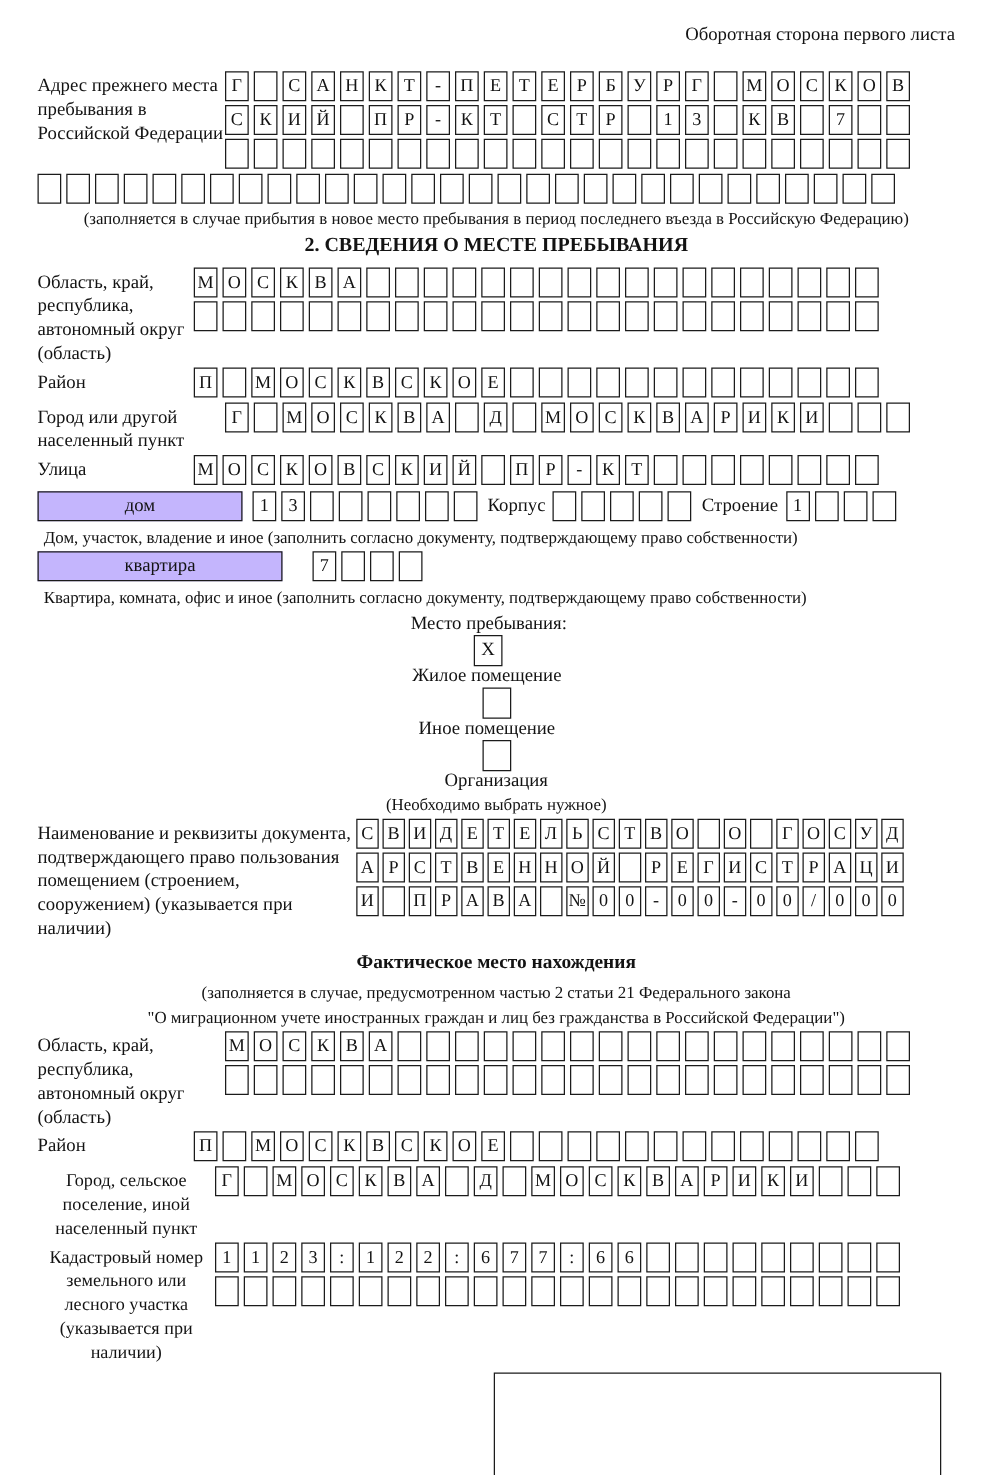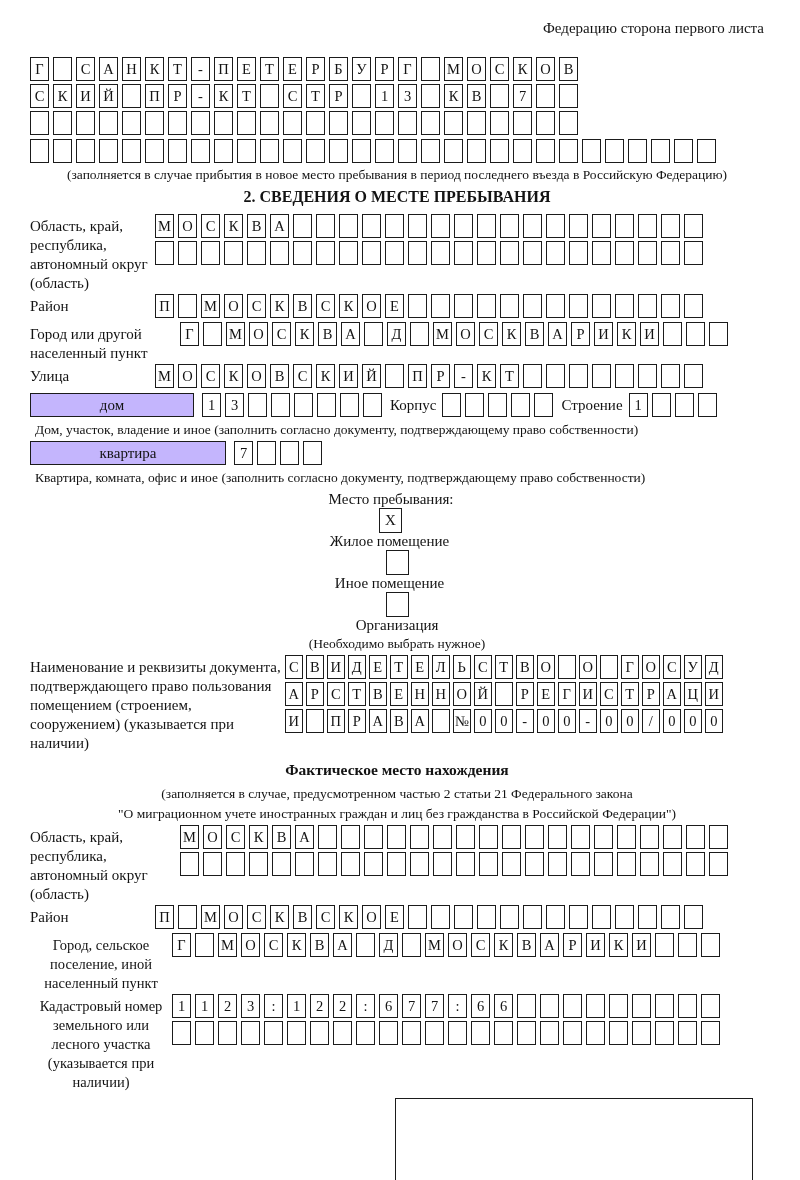--- a/index.html
+++ b/index.html
@@ -27,21 +27,21 @@
   .caption.center{text-align:center;}
   .caption.left{margin-left:5px;}
   .section-title{font-size:16px;font-weight:bold;text-align:center;margin:4px 0 8px 0;}
   .subsection-title{font-size:15.5px;font-weight:bold;text-align:center;margin:8px 0 6px 0;}
   .house-row,.apt-row{display:flex;align-items:flex-start;margin:2px 0 1px 0;}
   .wide-box{
     height:22px;border:1.5px solid #1b1b1b;display:flex;align-items:center;
     justify-content:center;font-size:15px;background:#c4b5fd;flex:0 0 auto;
   }
   .wide-box.house{width:162px;margin-right:8px;}
-  .wide-box.apt{width:194px;margin-right:8px;}
+  .wide-box.apt{width:194px;margin-right:24px;}
   .inline-label{font-size:15px;line-height:25px;margin:0 6px 0 4px;flex:0 0 auto;}
   .stay-row{display:flex;align-items:center;margin:4px 0 1px 0;font-size:15px;flex-direction:column;}
   .stay-label{margin-right:12px;}
   .checkbox{
     width:21px;height:23px;border:1.5px solid #1b1b1b;display:inline-flex;
     align-items:center;justify-content:center;font-size:15px;margin-right:13px;flex:0 0 auto;
   }
   .opt-label{margin-right:15px;}
   .opt-label.last{margin-right:0;}
   .gap-lg{margin-left:14px;}
@@ -50,23 +50,24 @@
   .stamp-caption{
     width:452px;margin-left:348px;margin-top:5px;text-align:center;
     font-size:13.5px;line-height:19px;font-weight:bold;
   }
 </style>
 </head>
 <body>
 
 <div class="page">
 
-  <div class="header-note">Федерацию сторона первого листа</div>
-
-  <div class="field">
+  <div class="header-note">Оборотная сторона первого листа</div>
+
+  <div class="field">
+    <div class="flabel lw150">Адрес прежнего места пребывания в Российской Федерации</div>
     <div class="rows">
       <div class="box-row">
           <span class="cell">Г</span>
           <span class="cell"></span>
           <span class="cell">С</span>
           <span class="cell">А</span>
           <span class="cell">Н</span>
           <span class="cell">К</span>
           <span class="cell">Т</span>
           <span class="cell">-</span>

